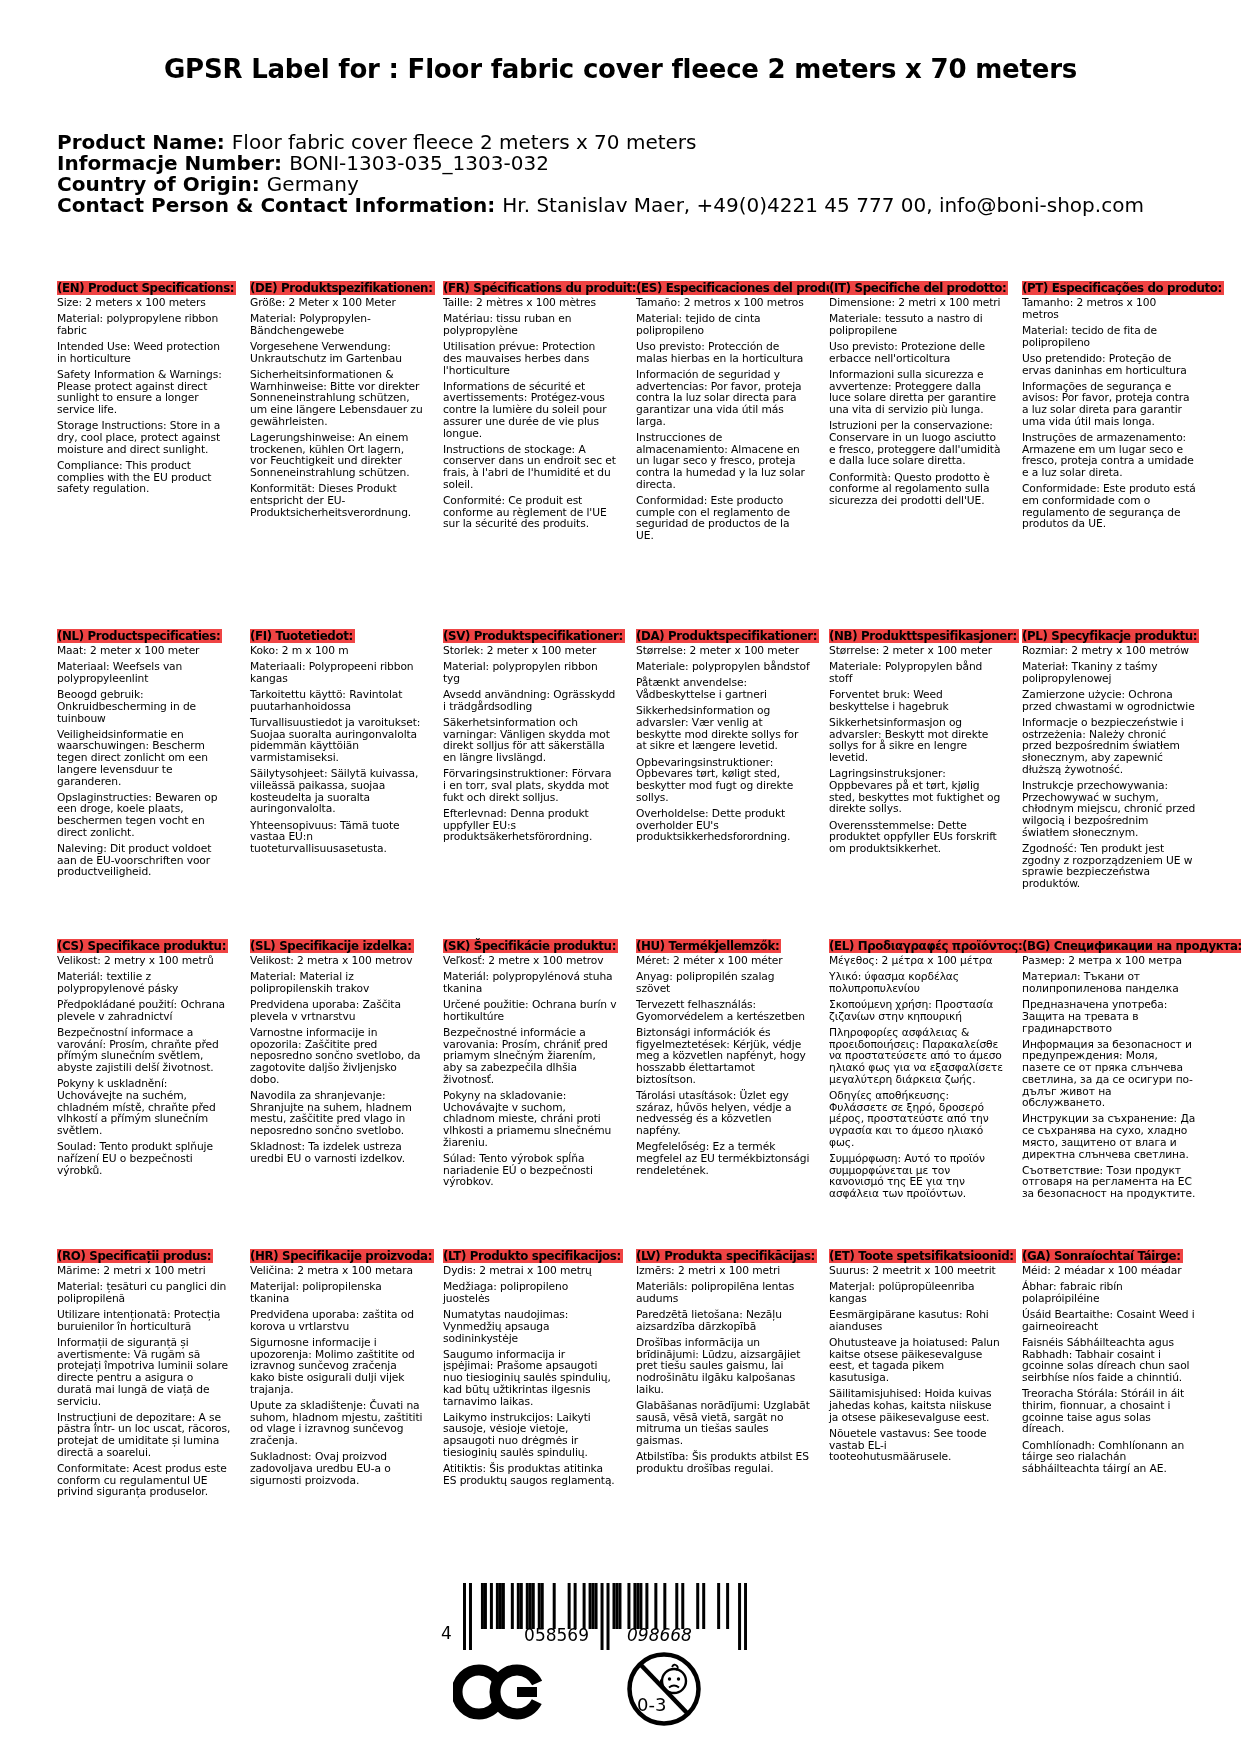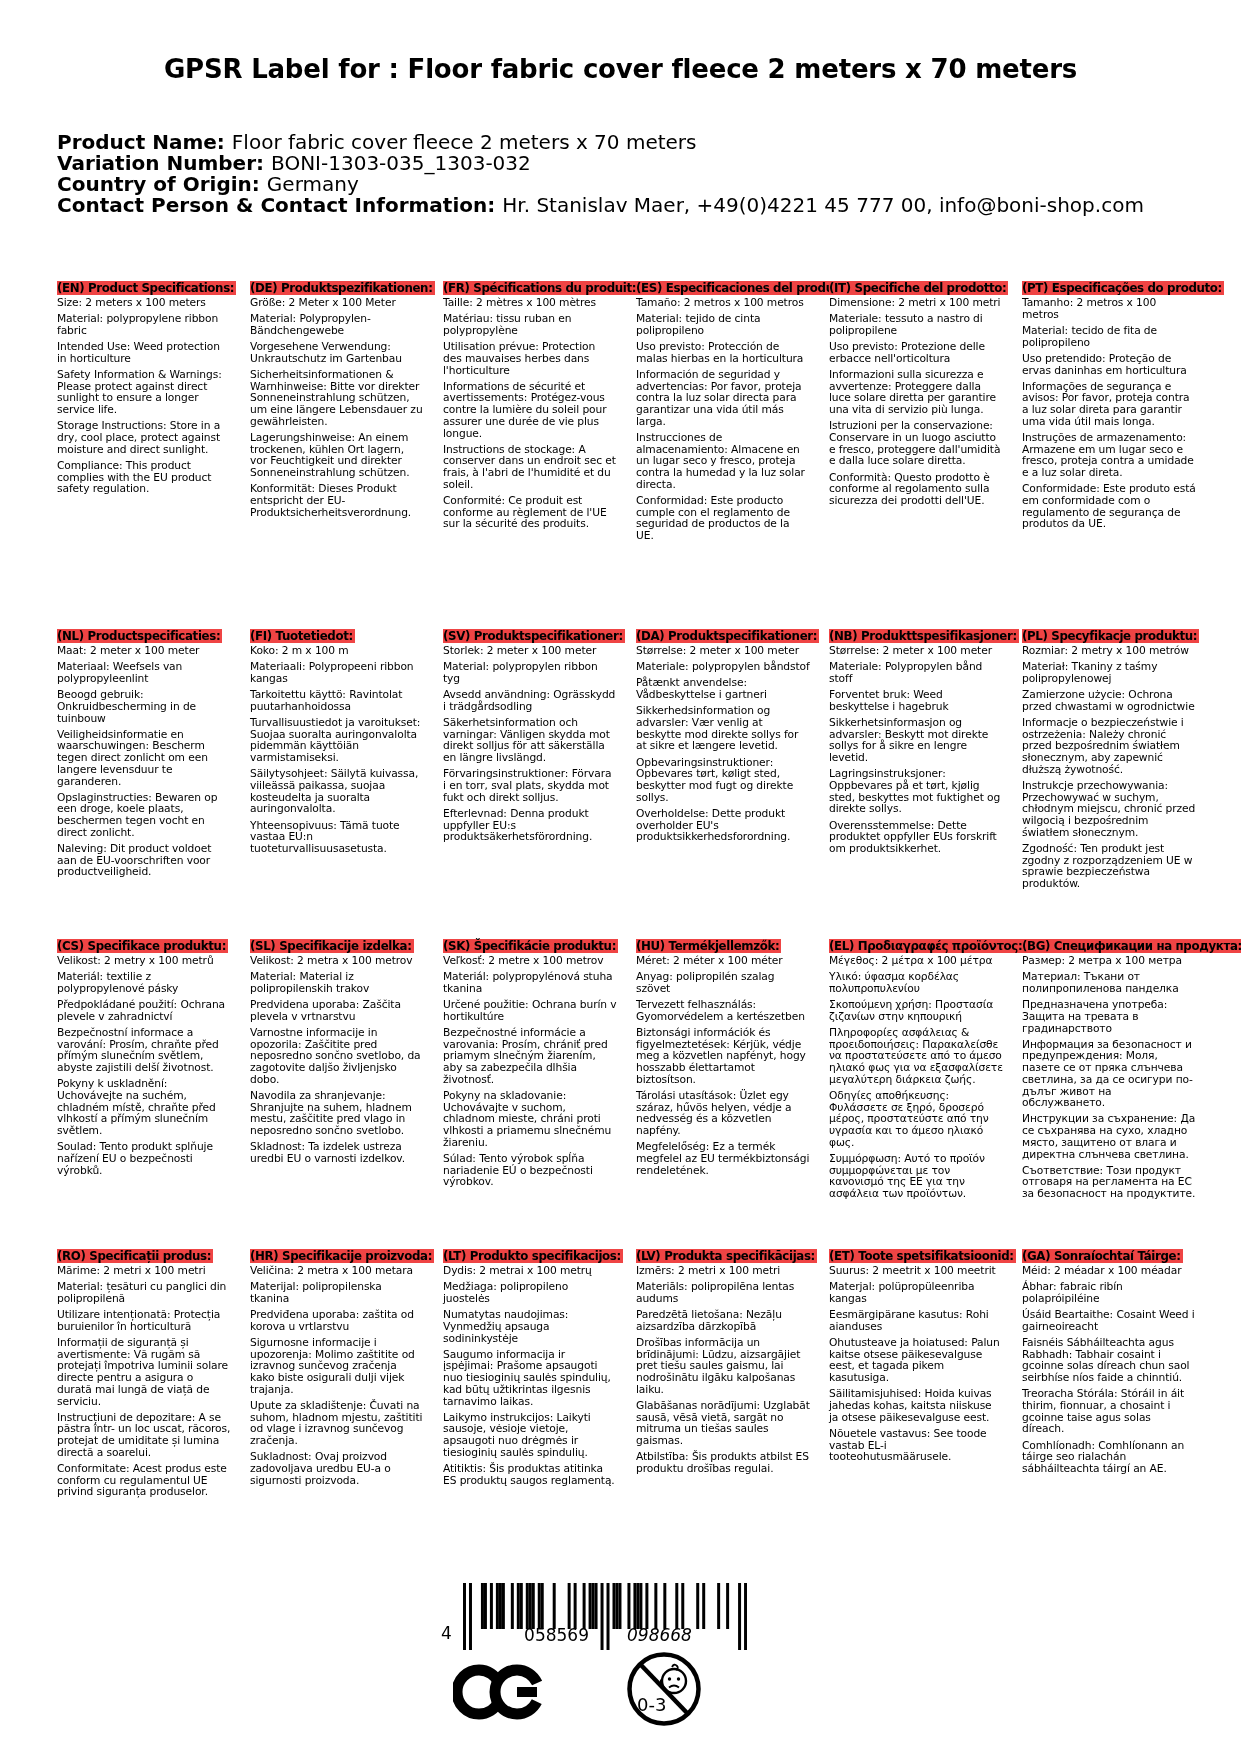--- a/index.html
+++ b/index.html
@@ -43,21 +43,21 @@
   .ce-mark{position:absolute;left:453px;top:1662px;}
   .age-warning{position:absolute;left:625px;top:1650px;}
 </style>
 </head>
 <body>
 
 <div class="page-title">GPSR Label for : Floor fabric cover fleece 2 meters x 70 meters</div>
 
 <div class="product-info">
     <div class="info-line"><span class="lbl">Product Name:</span><span class="val">Floor fabric cover fleece 2 meters x 70 meters</span></div>
-    <div class="info-line"><span class="lbl">Variation Number:</span><span class="val">BONI-1303-035_1303-032</span></div>
+    <div class="info-line"><span class="lbl">Informacje Number:</span><span class="val">BONI-1303-035_1303-032</span></div>
     <div class="info-line"><span class="lbl">Country of Origin:</span><span class="val">Germany</span></div>
     <div class="info-line"><span class="lbl">Contact Person &amp; Contact Information:</span><span class="val">Hr. Stanislav Maer, +49(0)4221 45 777 00, info@boni-shop.com</span></div>
   </div>
 
 <div class="spec-grid">
     <div class="spec-cell" style="grid-area: 1 / 1;"><h3>(EN) Product Specifications:</h3><p>Size: 2 meters x 100 meters</p><p>Material: polypropylene ribbon fabric</p><p>Intended Use: Weed protection in horticulture</p><p>Safety Information &amp; Warnings: Please protect against direct sunlight to ensure a longer service life.</p><p>Storage Instructions: Store in a dry, cool place, protect against moisture and direct sunlight.</p><p>Compliance: This product complies with the EU product safety regulation.</p></div>
     <div class="spec-cell" style="grid-area: 1 / 2;"><h3>(DE) Produktspezifikationen:</h3><p>Größe: 2 Meter x 100 Meter</p><p>Material: Polypropylen-Bändchengewebe</p><p>Vorgesehene Verwendung: Unkrautschutz im Gartenbau</p><p>Sicherheitsinformationen &amp; Warnhinweise: Bitte vor direkter Sonneneinstrahlung schützen, um eine längere Lebensdauer zu gewährleisten.</p><p>Lagerungshinweise: An einem trockenen, kühlen Ort lagern, vor Feuchtigkeit und direkter Sonneneinstrahlung schützen.</p><p>Konformität: Dieses Produkt entspricht der EU-Produktsicherheitsverordnung.</p></div>
     <div class="spec-cell" style="grid-area: 1 / 3;"><h3>(FR) Spécifications du produit:</h3><p>Taille: 2 mètres x 100 mètres</p><p>Matériau: tissu ruban en polypropylène</p><p>Utilisation prévue: Protection des mauvaises herbes dans l'horticulture</p><p>Informations de sécurité et avertissements: Protégez-vous contre la lumière du soleil pour assurer une durée de vie plus longue.</p><p>Instructions de stockage: A conserver dans un endroit sec et frais, à l'abri de l'humidité et du soleil.</p><p>Conformité: Ce produit est conforme au règlement de l'UE sur la sécurité des produits.</p></div>
     <div class="spec-cell" style="grid-area: 1 / 4;"><h3>(ES) Especificaciones del producto:</h3><p>Tamaño: 2 metros x 100 metros</p><p>Material: tejido de cinta polipropileno</p><p>Uso previsto: Protección de malas hierbas en la horticultura</p><p>Información de seguridad y advertencias: Por favor, proteja contra la luz solar directa para garantizar una vida útil más larga.</p><p>Instrucciones de almacenamiento: Almacene en un lugar seco y fresco, proteja contra la humedad y la luz solar directa.</p><p>Conformidad: Este producto cumple con el reglamento de seguridad de productos de la UE.</p></div>
     <div class="spec-cell" style="grid-area: 1 / 5;"><h3>(IT) Specifiche del prodotto:</h3><p>Dimensione: 2 metri x 100 metri</p><p>Materiale: tessuto a nastro di polipropilene</p><p>Uso previsto: Protezione delle erbacce nell'orticoltura</p><p>Informazioni sulla sicurezza e avvertenze: Proteggere dalla luce solare diretta per garantire una vita di servizio più lunga.</p><p>Istruzioni per la conservazione: Conservare in un luogo asciutto e fresco, proteggere dall'umidità e dalla luce solare diretta.</p><p>Conformità: Questo prodotto è conforme al regolamento sulla sicurezza dei prodotti dell'UE.</p></div>

